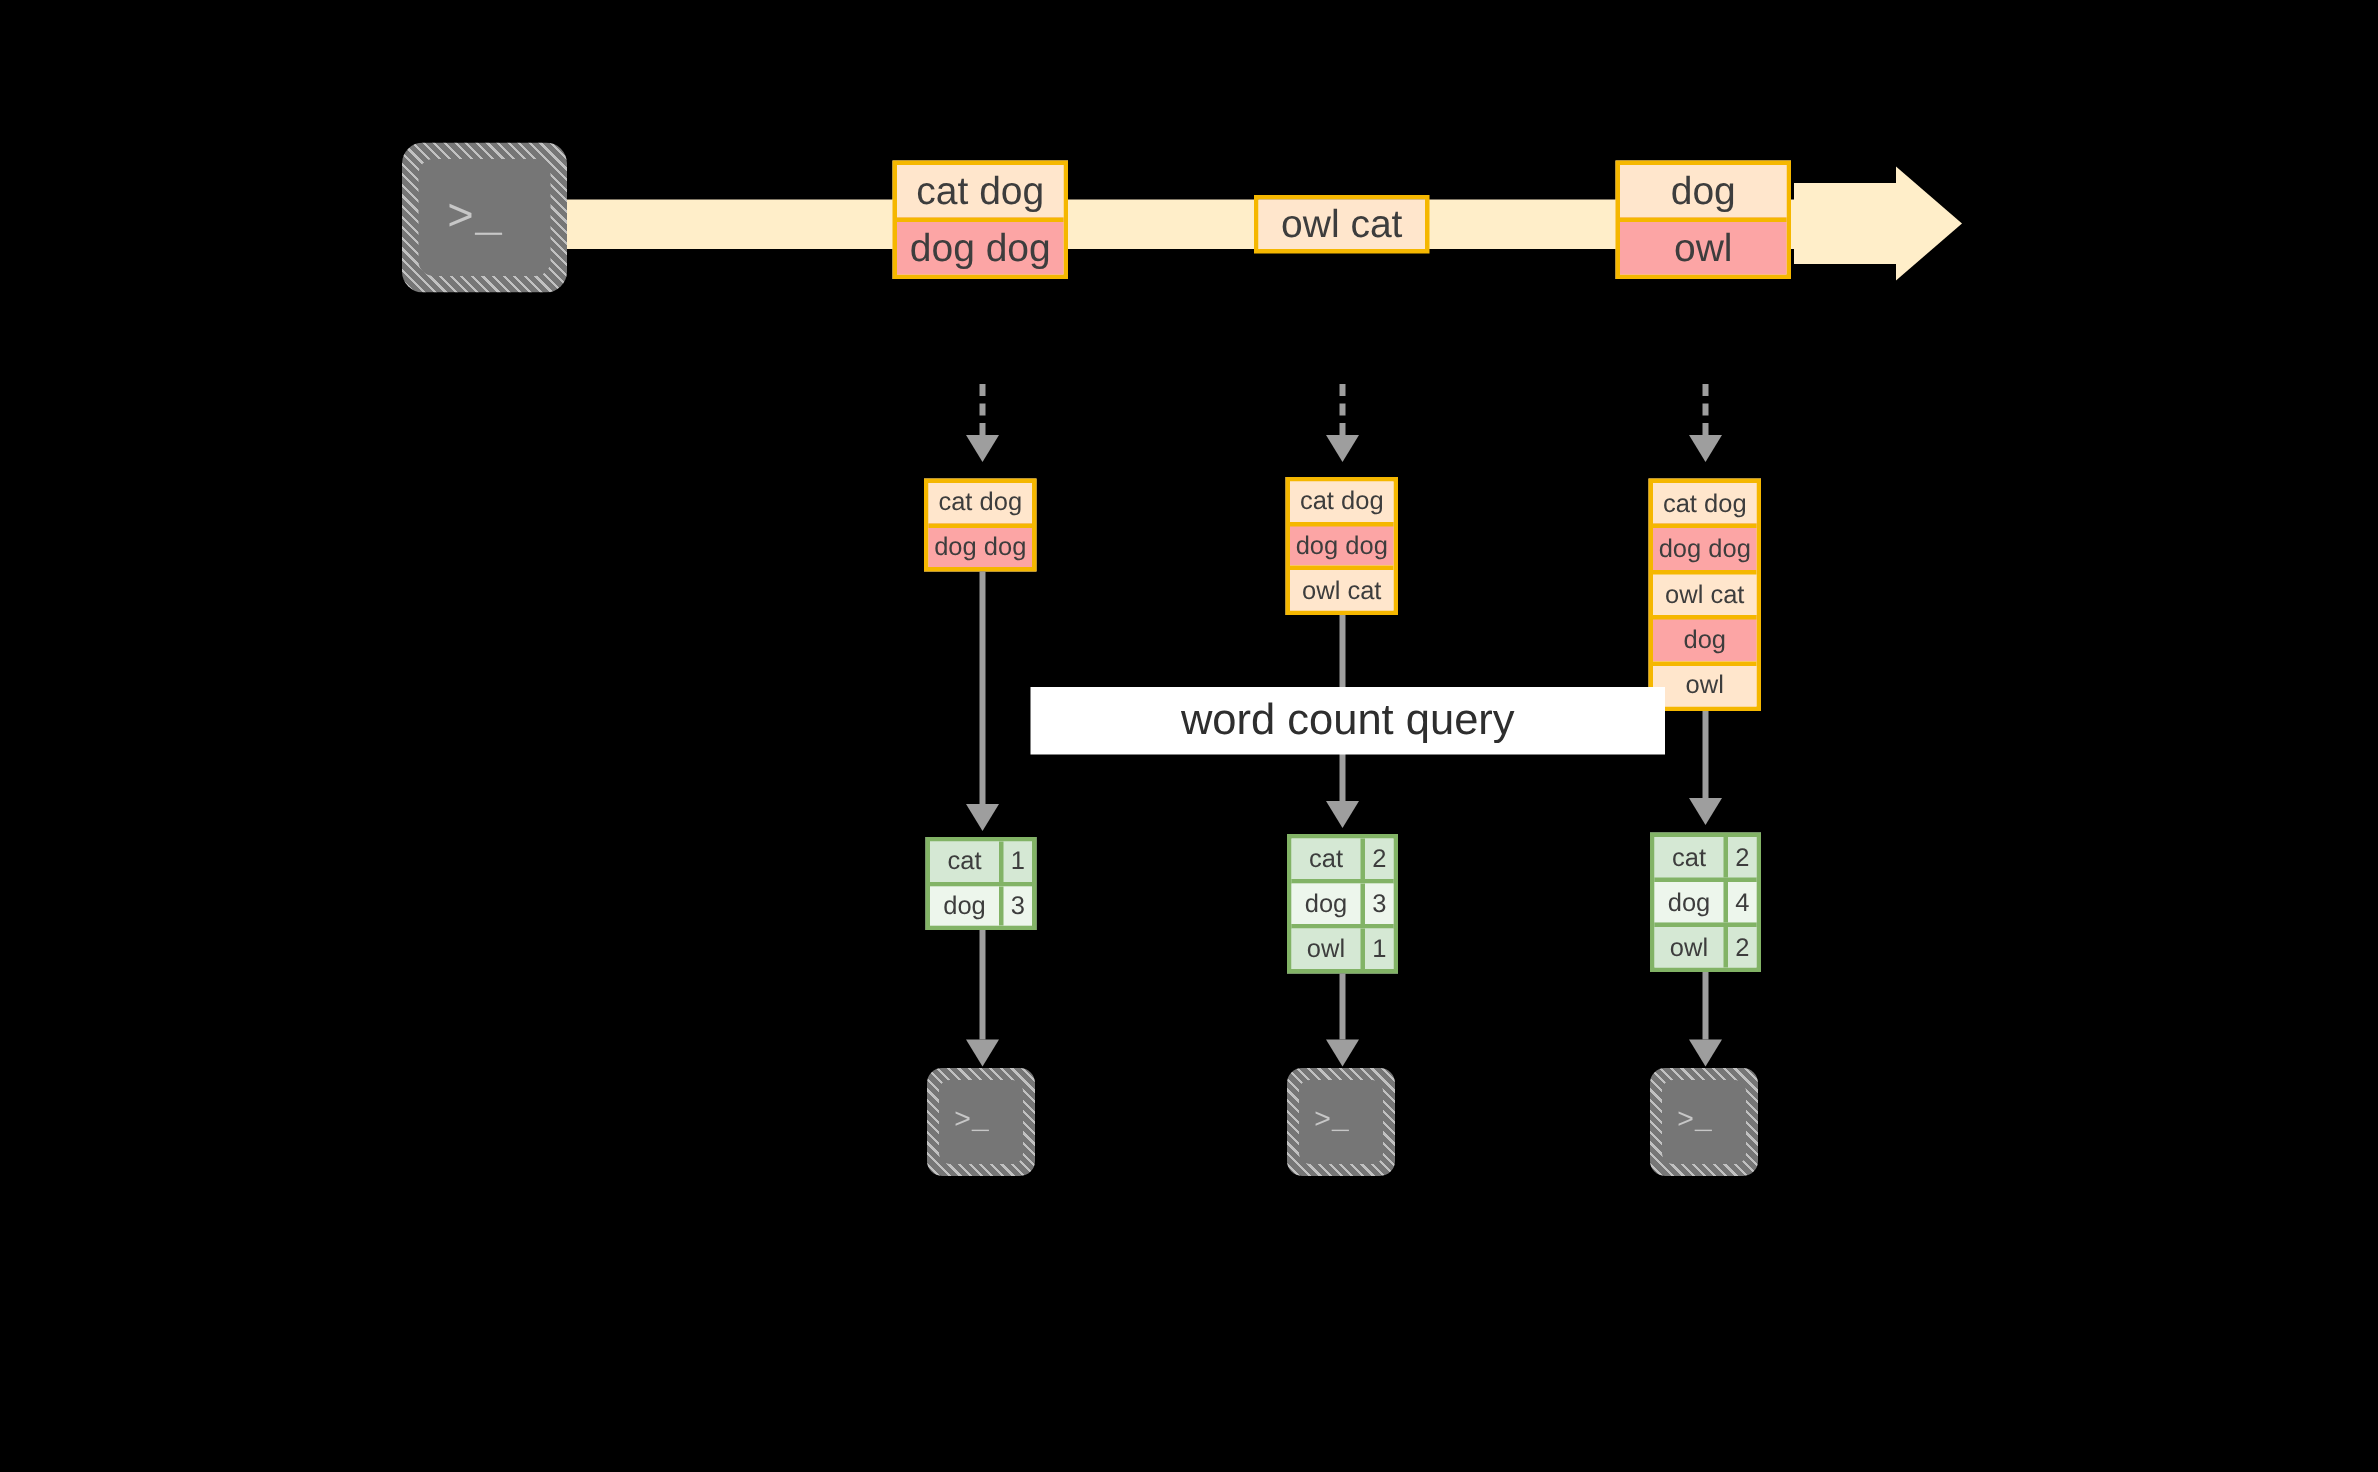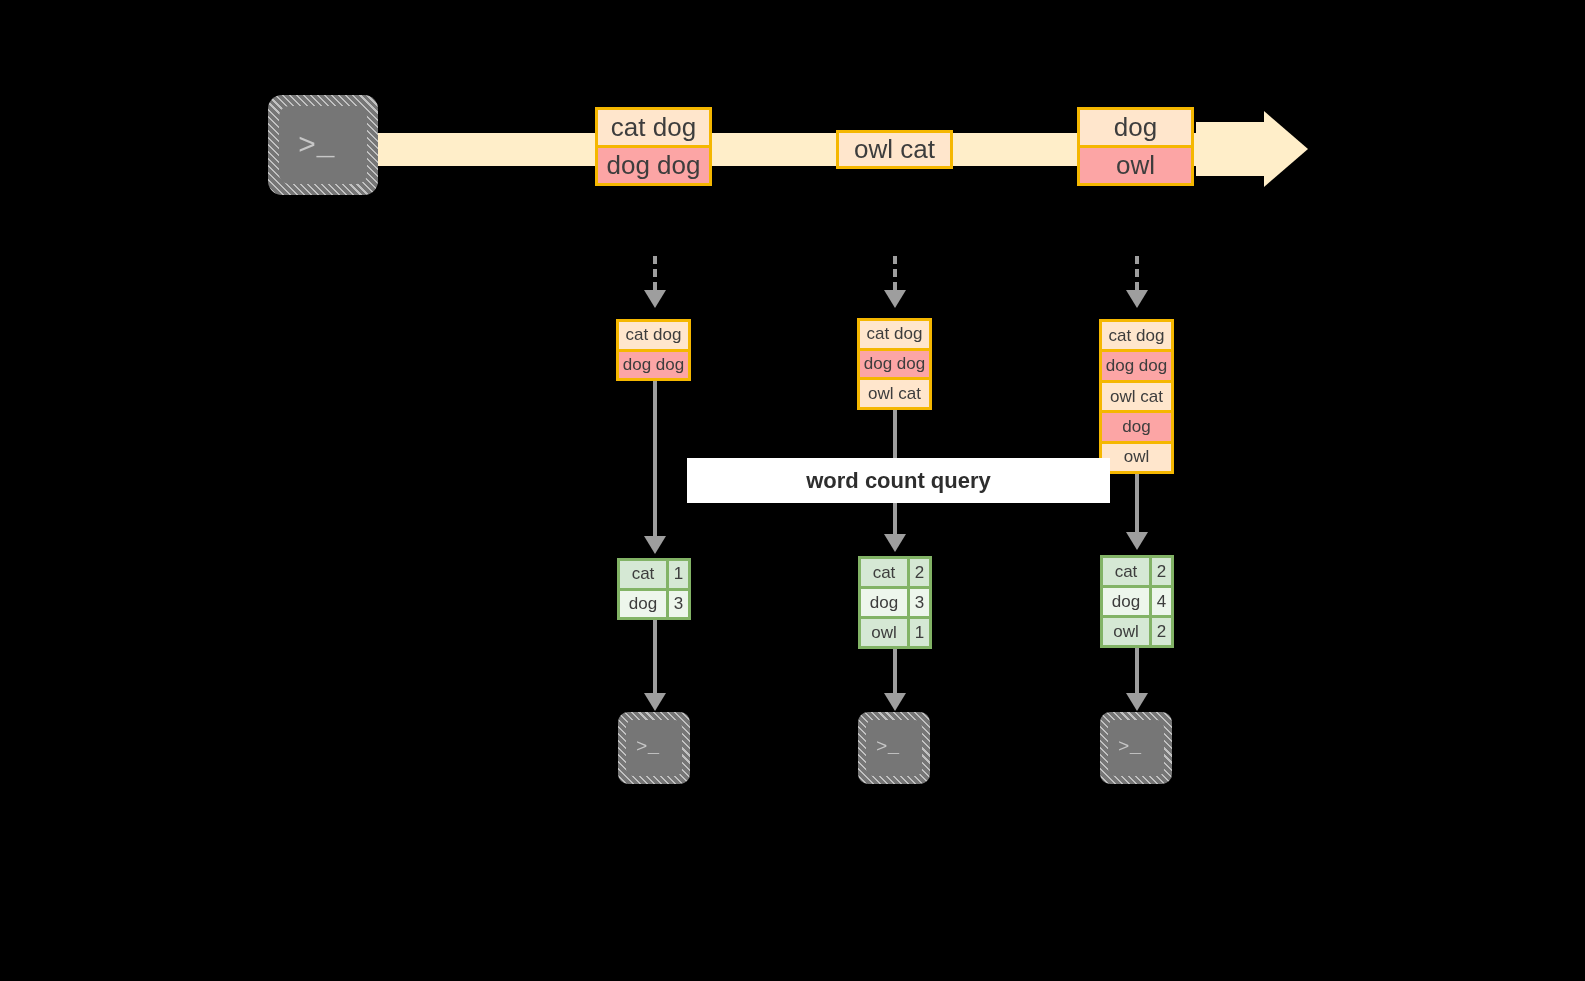--- a/index.html
+++ b/index.html
@@ -140,23 +140,22 @@
   
   .query-band {
     position: absolute;
     background: #ffffff;
     display: flex;
     align-items: center;
     justify-content: center;
   }
   .query-band .qlabel {
     color: #2e2e2e;
-    font-size: 22px;
+    font-size: 29px;
     white-space: nowrap;
-    font-weight: bold;
   }
 </style>
 </head>
 <body>
 
 <div id="stage">
 
   <div class="band" style="left:368px; top:133px; width:908px; height:33px;"></div>
   <div class="band-head-stem" style="left:1196px; top:122px; width:80px; height:54px;"></div>
   <div class="band-head" style="left:1264px; top:111px;"></div>

